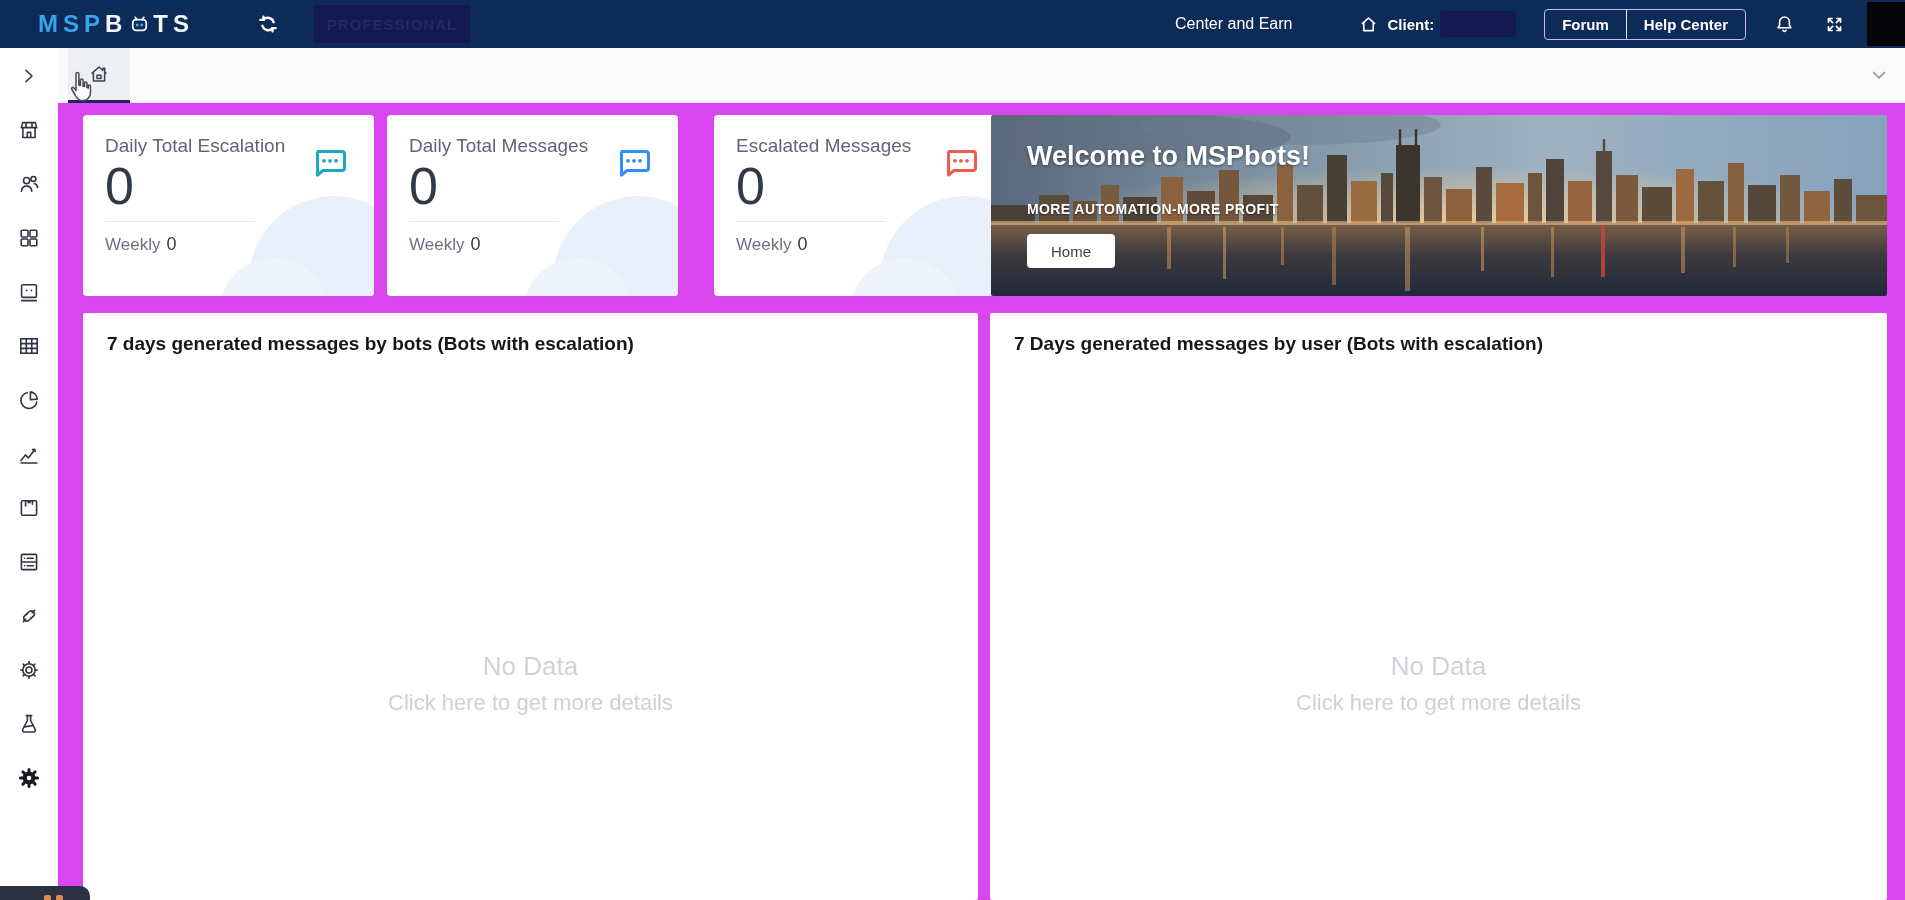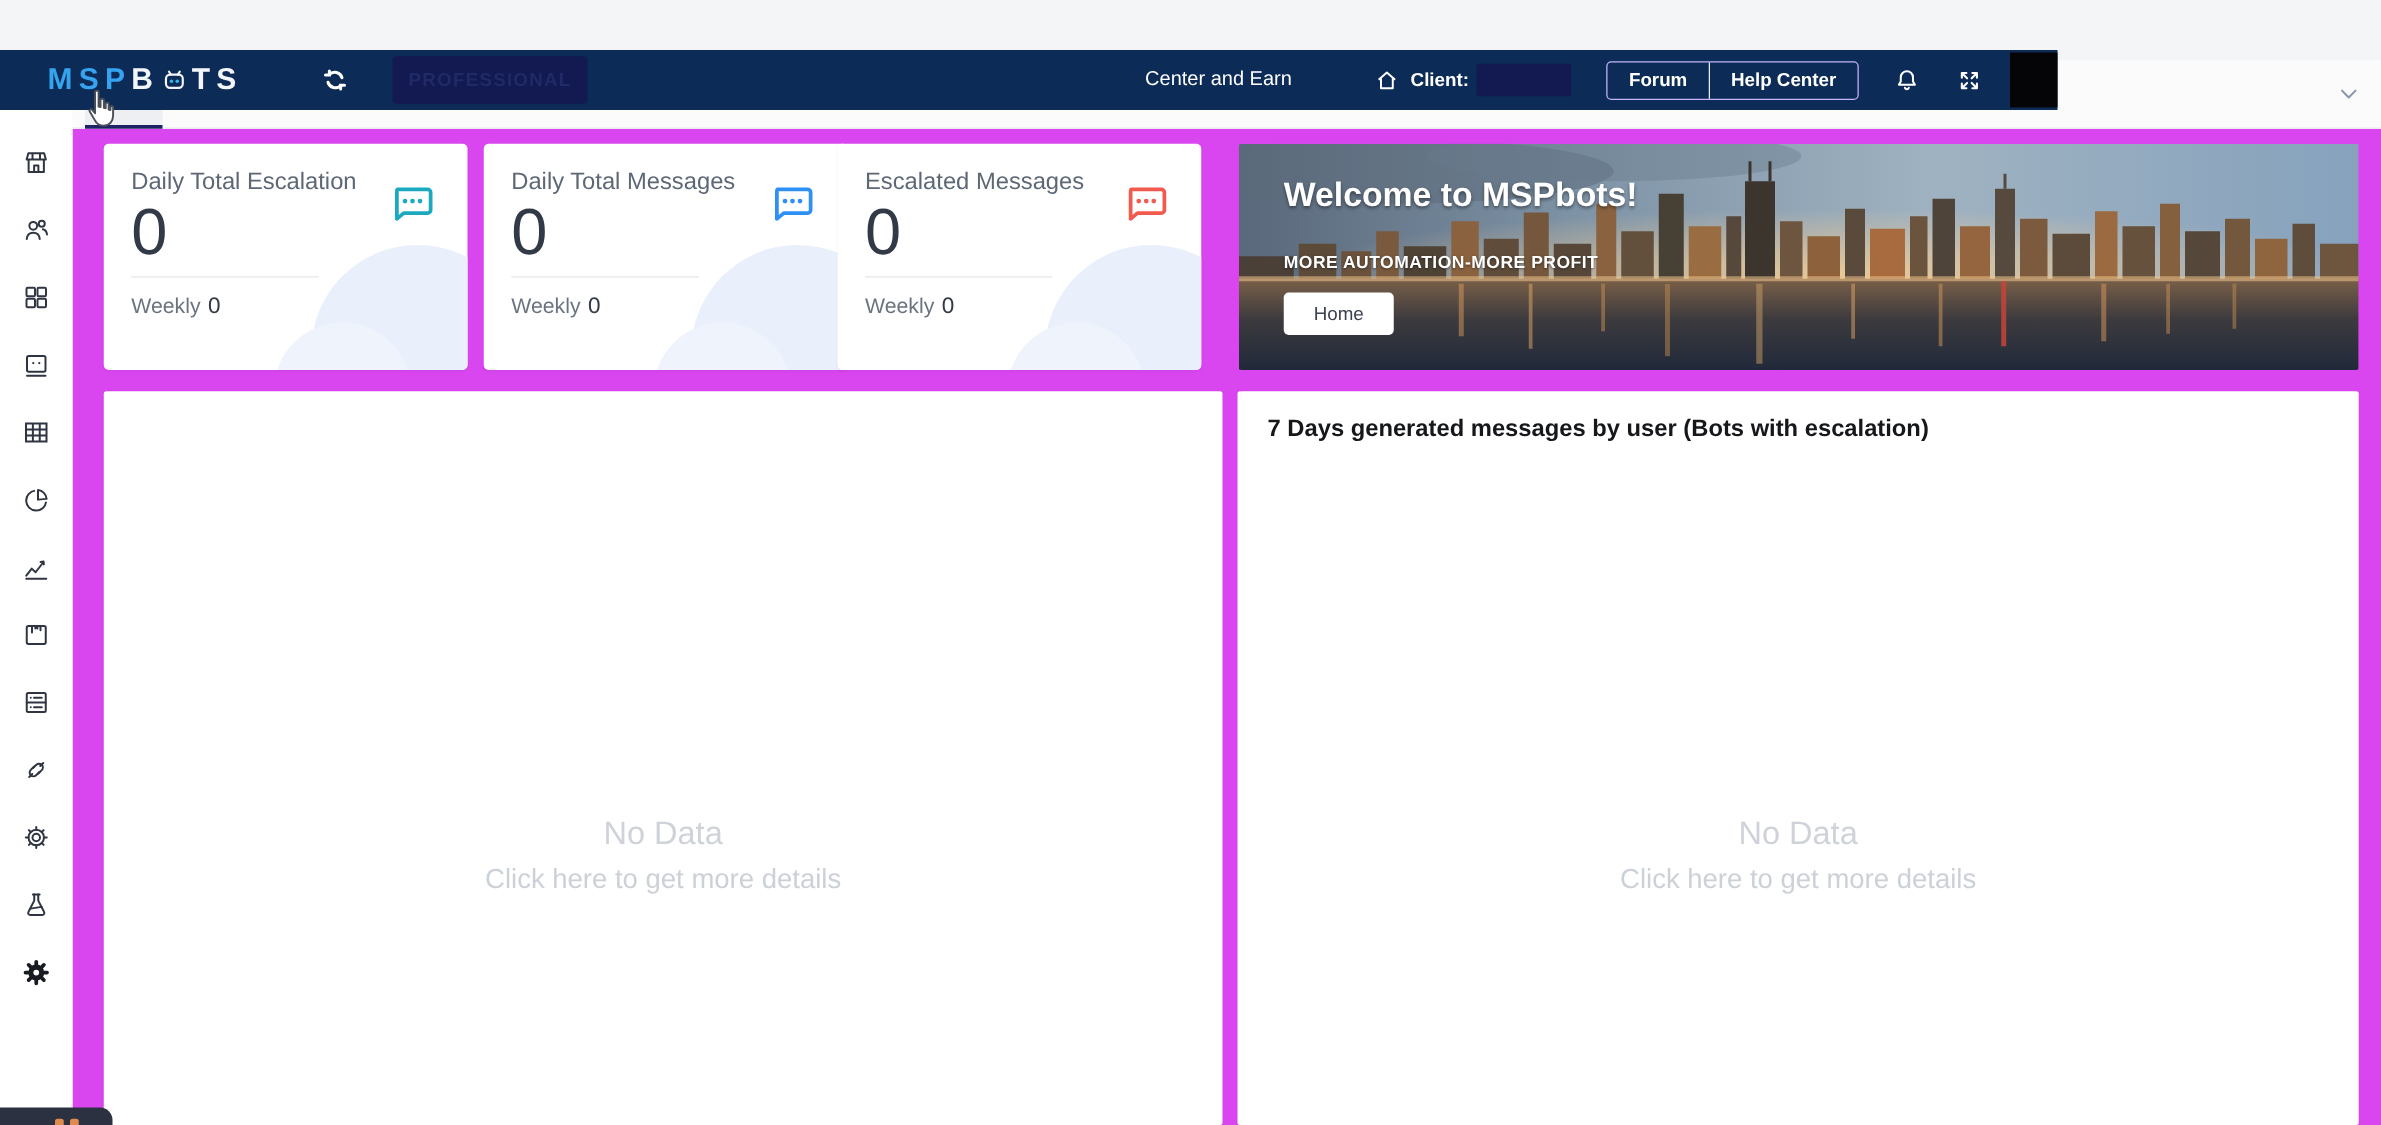--- a/index.html
+++ b/index.html
@@ -1,22 +1,22 @@
 <!DOCTYPE html>
 <html><head>
 <meta charset="utf-8">
 <style>
   * { margin:0; padding:0; box-sizing:border-box; }
   html,body { width:1905px; height:900px; overflow:hidden; background:#f4f5f6;
               font-family:"Liberation Sans", sans-serif; }
   body { position:relative; }
 
   
-  .navbar { position:absolute; top:0; left:0; width:1646px; height:48px;
-            background:#0d2b57; display:flex; align-items:center; padding:0 0 0 38px; z-index:20;margin-top:40px; }
+  .navbar { position:absolute; top:0; left:0; width:1905px; height:48px;
+            background:#0d2b57; display:flex; align-items:center; padding:0 0 0 38px; z-index:20; }
   .logo { display:flex; align-items:center; cursor:pointer; }
   .logo .msp { color:#35a3ee; font-size:24px; font-weight:bold; letter-spacing:5px; }
   .logo .bseg { color:#f2f5f9; font-size:24px; font-weight:bold; letter-spacing:5px; }
   .logo svg { margin:0 1px 0 0; }
   .refresh { margin-left:62px; width:24px; height:24px; cursor:pointer; }
   .plan-badge { margin-left:34px; width:156px; height:38px; background:#131a52; border-radius:3px;
             display:flex; align-items:center; justify-content:center;
             color:#1f2a66; font-weight:bold; font-size:15px; letter-spacing:1px; }
   .nav-right { margin-left:auto; display:flex; align-items:center; color:#fff; }
   .refer { font-size:16px; cursor:pointer; }
@@ -57,21 +57,21 @@
           background:#e9effb; right:-45px; bottom:-70px; }
   .card::after { content:""; position:absolute; width:110px; height:110px; border-radius:50%;
           background:#eef3fc; right:45px; bottom:-72px; }
   .card-inner { position:relative; z-index:2; padding:20px 0 0 22px; }
   .card-title { font-size:19px; color:#5d6775; }
   .card-value { font-size:52px; color:#333a47; margin-top:2px; line-height:1.05; }
   .card-divider { width:150px; height:1px; background:#e3e6ea; margin-top:7px; }
   .card-weekly { margin-top:12px; font-size:17px; color:#6a7380; }
   .card-weekly b { font-weight:normal; color:#333a47; font-size:18px; margin-left:6px; }
   .card-icon { position:absolute; top:28px; right:24px; width:40px; height:40px; z-index:3; }
-  .card1 { left:25px; } .card2 { left:329px; } .card3 { left:612px; }
+  .card1 { left:25px; } .card2 { left:329px; } .card3 { left:656px; }
 
   
   .banner { position:absolute; left:933px; top:12px; width:896px; height:181px; border-radius:2px;
             overflow:hidden; }
   .banner svg.art { position:absolute; inset:0; }
   .banner-overlay { position:absolute; inset:0; z-index:2; padding:26px 0 0 36px; }
   .banner-title { color:#fff; font-size:27px; font-weight:bold; text-shadow:0 1px 3px rgba(0,0,0,.45); }
   .banner-sub { color:#fff; font-size:14px; font-weight:bold; letter-spacing:.4px; margin-top:29px;
             text-shadow:0 1px 2px rgba(0,0,0,.5); }
   .banner-btn { margin-top:17px; width:88px; height:34px; background:#fff; border:none; border-radius:4px;
@@ -415,20 +415,21 @@
       <rect x="610" y="110" width="4" height="52" fill="#c6443a" opacity=".85"></rect>
     </svg>
     <div class="banner-overlay">
       <div class="banner-title">Welcome to MSPbots!</div>
       <div class="banner-sub">MORE AUTOMATION-MORE PROFIT</div>
       <button class="banner-btn">Home</button>
     </div>
   </section>
 
   <section class="panel panel-left">
+    <div class="panel-title">7 days generated messages by bots (Bots with escalation)</div>
     <div class="no-data">
       <div class="no-data-title">No Data</div>
       <div class="no-data-hint">Click here to get more details</div>
     </div>
   </section>
 
   <section class="panel panel-right">
     <div class="panel-title">7 Days generated messages by user (Bots with escalation)</div>
     <div class="no-data">
       <div class="no-data-title">No Data</div>

